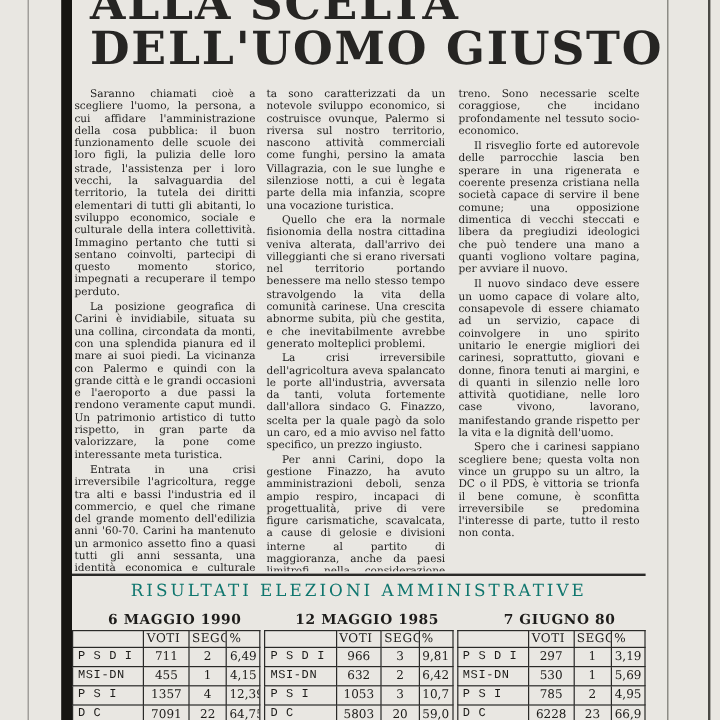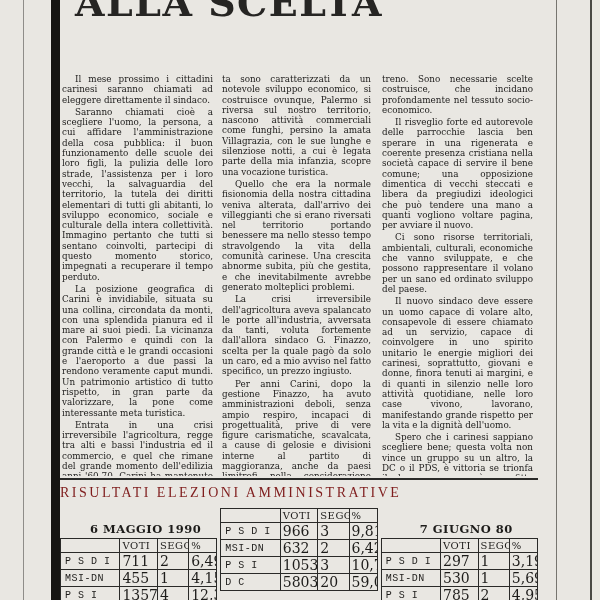--- a/index.html
+++ b/index.html
@@ -21,71 +21,70 @@
   .columns{position:absolute; top:74px; left:0; width:600px; height:402px; overflow:hidden;}
   .col{position:absolute; top:0; font-size:8.8px; line-height:10.3px; text-align:justify; color:#222120;}
   .col1{left:62px;  width:151px;}
   .col2{left:222px; width:149px;}
   .col3{left:382px; width:151px;}
   .col p{margin:0 0 2px 0; text-indent:13px;}
   .col p.noindent{text-indent:0;}
   .results{position:absolute; left:0; top:478px; width:600px; height:122px;}
   .results .topline{position:absolute; left:60px; top:0; width:478px; height:2px; background:#2a2a28;}
   .results-title{
-    position:absolute; left:60px; top:7px; width:478px; 
-    font-size:14px; letter-spacing:2.5px; color:#7f1d1d; white-space:nowrap;font-family:Liberation Serif, serif;
+    position:absolute; left:60px; top:7px; width:478px; text-align:center;
+    font-size:14px; letter-spacing:2.5px; color:#0f766e; white-space:nowrap;
   }
   .groups{position:absolute; left:60px; top:30px; width:478px; display:flex; gap:3px;}
   .group{flex:1;}
   .group .date{
     font-weight:bold; font-size:11.5px; letter-spacing:0.5px;
-    text-align:center; padding:1px 0 2px 14px; white-space:nowrap;margin-top:13px;
+    text-align:center; padding:1px 0 2px 14px; white-space:nowrap;
   }
   .group table{border-collapse:collapse; width:100%; table-layout:fixed;}
   .group th, .group td{border:1px solid #2a2a28; padding:0 2px; overflow:hidden; white-space:nowrap;}
   .group th{font-size:10px; font-weight:normal; letter-spacing:0.5px; height:13px; text-align:left;}
-  .group td{font-size:14px; height:15px; text-align:left;}
+  .group td{font-size:10px; height:15px; text-align:center;}
   .group td.party{text-align:left; padding-left:4px; letter-spacing:0.5px; font-size:10px;font-family:Liberation Mono, monospace;}
   .group col.c-party{width:38%;}
   .group col.c-voti{width:24%;}
   .group col.c-seggi{width:20%;}
   .group col.c-pct{width:18%;}
 </style>
 </head>
 <body>
 
 <div class="page">
 
   <div class="vrule left"></div>
   <div class="blackbar"></div>
   <div class="vrule right1"></div>
   <div class="vrule right2"></div>
 
   <div class="headline">
     <div>ALLA SCELTA</div>
+    <div>DELL'UOMO GIUSTO</div>
   </div>
 
   <div class="columns">
     <div class="col col1">
-      <p>Il mese prossimo i cittadini carinesi saranno chiamati ad eleggere direttamente il sindaco.</p>
       <p>Saranno chiamati cioè a scegliere l'uomo, la persona, a cui affidare l'amministrazione della cosa pubblica: il buon funzionamento delle scuole dei loro figli, la pulizia delle loro strade, l'assistenza per i loro vecchi, la salvaguardia del territorio, la tutela dei diritti elementari di tutti gli abitanti, lo sviluppo economico, sociale e culturale della intera collettività. Immagino pertanto che tutti si sentano coinvolti, partecipi di questo momento storico, impegnati a recuperare il tempo perduto.</p>
       <p>La posizione geografica di Carini è invidiabile, situata su una collina, circondata da monti, con una splendida pianura ed il mare ai suoi piedi. La vicinanza con Palermo e quindi con la grande città e le grandi occasioni e l'aeroporto a due passi la rendono veramente caput mundi. Un patrimonio artistico di tutto rispetto, in gran parte da valorizzare, la pone come interessante meta turistica.</p>
       <p>Entrata in una crisi irreversibile l'agricoltura, regge tra alti e bassi l'industria ed il commercio, e quel che rimane del grande momento dell'edilizia anni '60-70. Carini ha mantenuto un armonico assetto fino a quasi tutti gli anni sessanta, una identità economica e culturale specifica. Gli anni settan-</p>
     </div>
     <div class="col col2">
       <p class="noindent">ta sono caratterizzati da un notevole sviluppo economico, si costruisce ovunque, Palermo si riversa sul nostro territorio, nascono attività commerciali come funghi, persino la amata Villagrazia, con le sue lunghe e silenziose notti, a cui è legata parte della mia infanzia, scopre una vocazione turistica.</p>
       <p>Quello che era la normale fisionomia della nostra cittadina veniva alterata, dall'arrivo dei villeggianti che si erano riversati nel territorio portando benessere ma nello stesso tempo stravolgendo la vita della comunità carinese. Una crescita abnorme subita, più che gestita, e che inevitabilmente avrebbe generato molteplici problemi.</p>
       <p>La crisi irreversibile dell'agricoltura aveva spalancato le porte all'industria, avversata da tanti, voluta fortemente dall'allora sindaco G. Finazzo, scelta per la quale pagò da solo un caro, ed a mio avviso nel fatto specifico, un prezzo ingiusto.</p>
       <p>Per anni Carini, dopo la gestione Finazzo, ha avuto amministrazioni deboli, senza ampio respiro, incapaci di progettualità, prive di vere figure carismatiche, scavalcata, a cause di gelosie e divisioni interne al partito di maggioranza, anche da paesi limitrofi nella considerazione della classe politica nazionale.</p>
 
     </div>
     <div class="col col3">
-      <p class="noindent">treno. Sono necessarie scelte costruisce, che incidano profondamente nel tessuto socio-economico.</p>
+      <p class="noindent">treno. Sono necessarie scelte coraggiose, che incidano profondamente nel tessuto socio-economico.</p>
       <p>Il risveglio forte ed autorevole delle parrocchie lascia ben sperare in una rigenerata e coerente presenza cristiana nella società capace di servire il bene comune; una opposizione dimentica di vecchi steccati e libera da pregiudizi ideologici che può tendere una mano a quanti vogliono voltare pagina, per avviare il nuovo.</p>
-      <p>Ci sono risorse territoriali, ambientali, culturali, economiche che vanno sviluppate, e che possono rappresentare il volano per un sano ed ordinato sviluppo del paese.</p>
       <p>Il nuovo sindaco deve essere un uomo capace di volare alto, consapevole di essere chiamato ad un servizio, capace di coinvolgere in uno spirito unitario le energie migliori dei carinesi, soprattutto, giovani e donne, finora tenuti ai margini, e di quanti in silenzio nelle loro attività quotidiane, nelle loro case vivono, lavorano, manifestando grande rispetto per la vita e la dignità dell'uomo.</p>
       <p>Spero che i carinesi sappiano scegliere bene; questa volta non vince un gruppo su un altro, la DC o il PDS, è vittoria se trionfa il bene comune, è sconfitta irreversibile se predomina l'interesse di parte, tutto il resto non conta.</p>
 
     </div>
   </div>
 
   <div class="results">
     <div class="topline"></div>
     <div class="results-title">RISULTATI ELEZIONI AMMINISTRATIVE</div>
     <div class="groups">
@@ -128,20 +127,21 @@
               <tr>
                 <td class="party">D C</td>
                 <td class="num">7091</td>
                 <td class="num">22</td>
                 <td class="num">64,75</td>
               </tr>
             </tbody>
         </table>
       </div>
       <div class="group">
+        <div class="date">12 MAGGIO 1985</div>
         <table>
           <colgroup>
               <col class="c-party">
               <col class="c-voti">
               <col class="c-seggi">
               <col class="c-pct">
             </colgroup>
           <thead>
               <tr>
                 <th></th>

